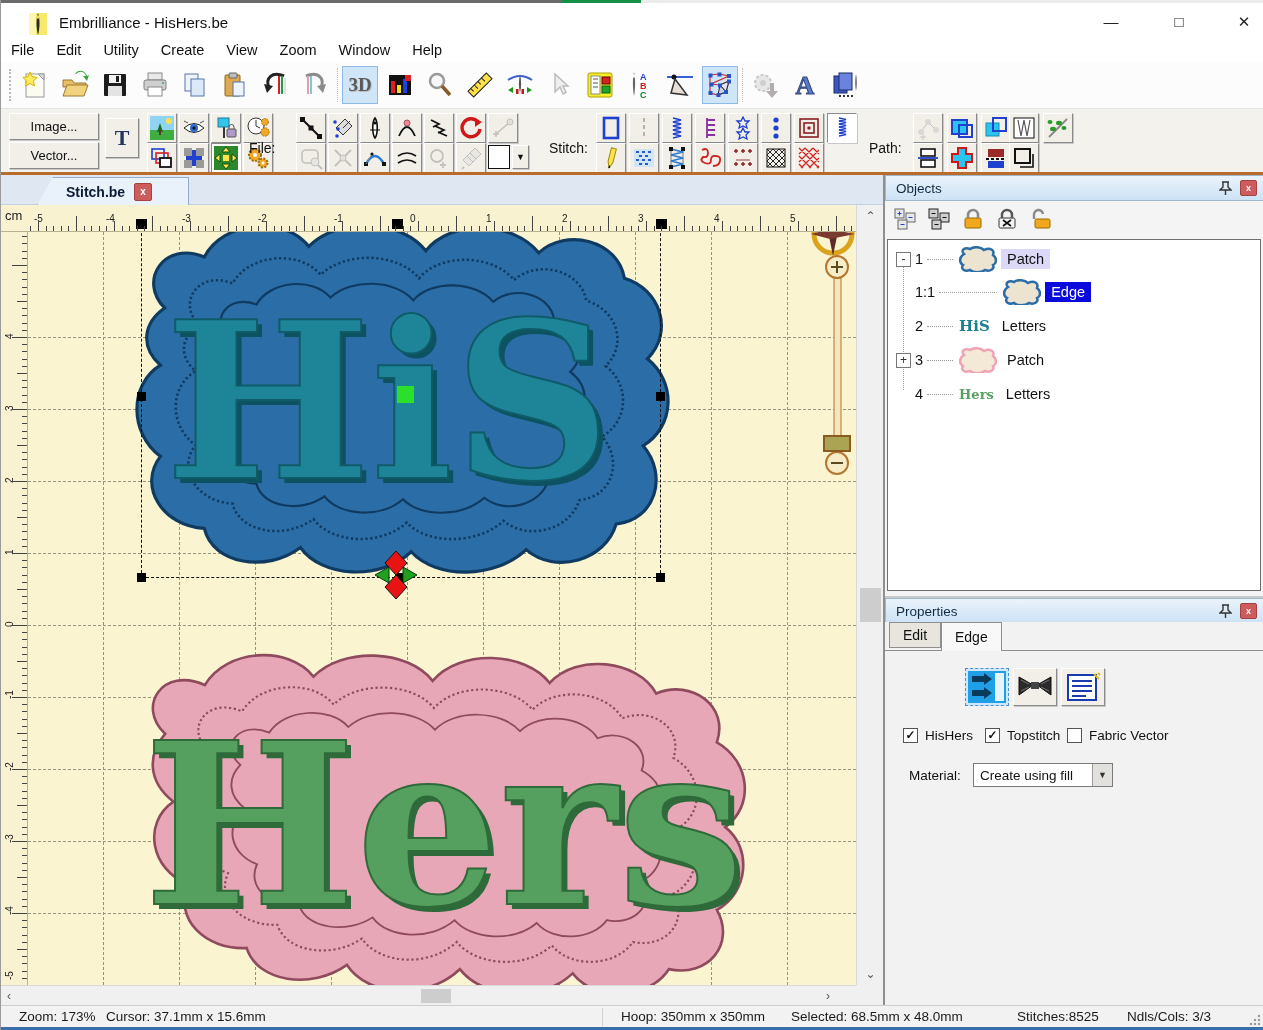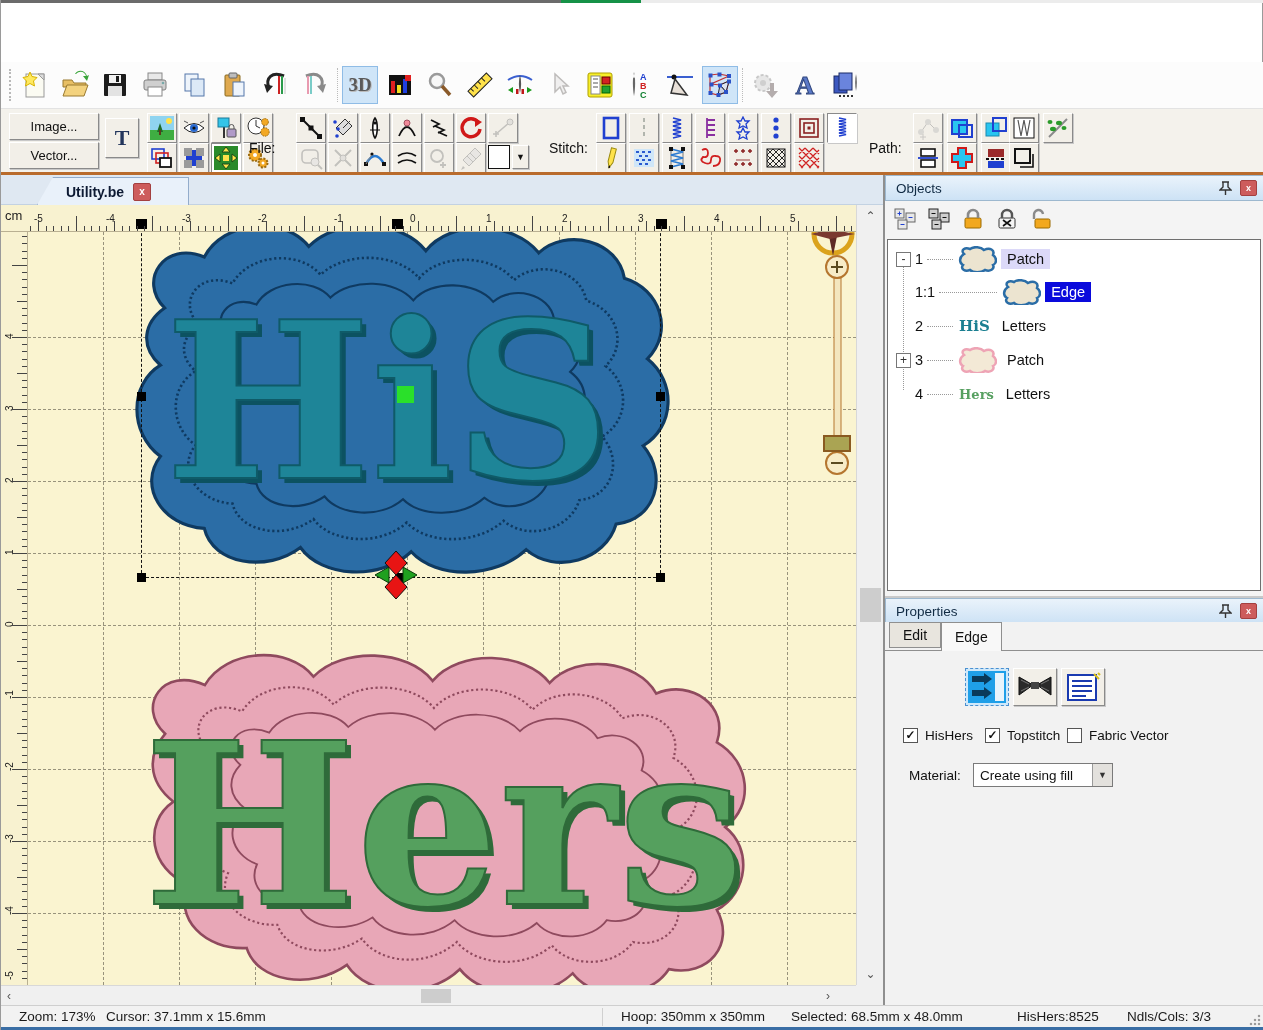--- a/index.html
+++ b/index.html
@@ -118,21 +118,43 @@
 </style>
 </head>
 <body>
 
 <div class="app">
 
   <div class="abs edge-a"></div>
   <div class="abs edge-b"></div>
   <div class="abs edge-c"></div>
 
-
+  <div class="abs titlebar">
+    <svg class="abs app-icon" viewBox="0 0 20 24">
+      <rect x="1" y="1" width="18" height="22" fill="#f7e96b"></rect>
+      <rect x="1" y="1" width="7" height="22" fill="#fdf6b0"></rect>
+      <path d="M10,1 C12,6 12,16 10,23 C8,16 8,6 10,1 Z" fill="#2a2a2a"></path>
+      <ellipse cx="10" cy="5" rx="1" ry="2" fill="#f7e96b"></ellipse>
+    </svg>
+    <div class="abs title-text">Embrilliance -  HisHers.be</div>
+    <div class="abs winbtn" style="left:1095px">—</div>
+    <div class="abs winbtn" style="left:1163px">□</div>
+    <div class="abs winbtn" style="left:1228px">✕</div>
+  </div>
+
+  <div class="abs menubar">
+    <span class="menu-item">File</span>
+    <span class="menu-item">Edit</span>
+    <span class="menu-item">Utility</span>
+    <span class="menu-item">Create</span>
+    <span class="menu-item">View</span>
+    <span class="menu-item">Zoom</span>
+    <span class="menu-item">Window</span>
+    <span class="menu-item">Help</span>
+  </div>
 
   <div class="abs toolbar1">
     <div class="t1row">
       <div class="grip"></div>
       <div class="tb">
         <svg width="28" height="30" viewBox="0 0 28 30">
             <rect x="5" y="4" width="18" height="23" fill="#fbfbf2" stroke="#999"></rect>
             <path d="M17,4 h6 v6 z" fill="#ddd" stroke="#999"></path>
             <polygon points="9,2 11,6.5 16,7.5 12.5,11 13.5,16 9,13.5 4.5,16 5.5,11 2,7.5 7,6.5" fill="#ffe95e" stroke="#d9b400"></polygon>
           </svg>
@@ -666,21 +688,21 @@
     </div>
   </div>
 
   <div class="abs orange-rule"></div>
 
   <div class="abs tabbar">
     <div class="abs tab-nav" style="left:4px">◁</div>
     <div class="abs tab-nav" style="left:856px">▷</div>
   </div>
   <div class="abs doc-tab">
-    <span class="doc-tab-label">Utility.be</span>
+    <span class="doc-tab-label">Stitch.be</span>
     <span class="tab-close">x</span>
   </div>
 
   <div class="abs ruler-top" id="rulerTop">
     <span class="ruler-unit">cm</span>
     <div class="rmark" style="left:135px"></div>
     <div class="rmark" style="left:391px"></div>
     <div class="rmark" style="left:655px"></div>
   <span class="rlab" style="left: 33px; top: 8px;">-5</span>
       <span class="rlab" style="left: 105px; top: 8px;">-4</span>
@@ -1186,19 +1208,19 @@
       <span class="dd-btn">▼</span>
     </div>
   </div>
 
   <div class="abs statusbar">
     <span class="sfield" style="left:18px">Zoom: 173%</span>
     <span class="sfield" style="left:105px">Cursor: 37.1mm x 15.6mm</span>
     <span class="ssep" style="left:601px"></span>
     <span class="sfield" style="left:620px">Hoop: 350mm x 350mm</span>
     <span class="sfield" style="left:790px">Selected: 68.5mm x 48.0mm</span>
-    <span class="sfield" style="left:1016px">HisHers:8525</span>
+    <span class="sfield" style="left:1016px">Stitches:8525</span>
     <span class="sfield" style="left:1126px">Ndls/Cols: 3/3</span>
     <span class="grip-dots"></span>
   </div>
   <div class="abs bottom-strip"></div>
 
 </div>
 
 </body></html>

